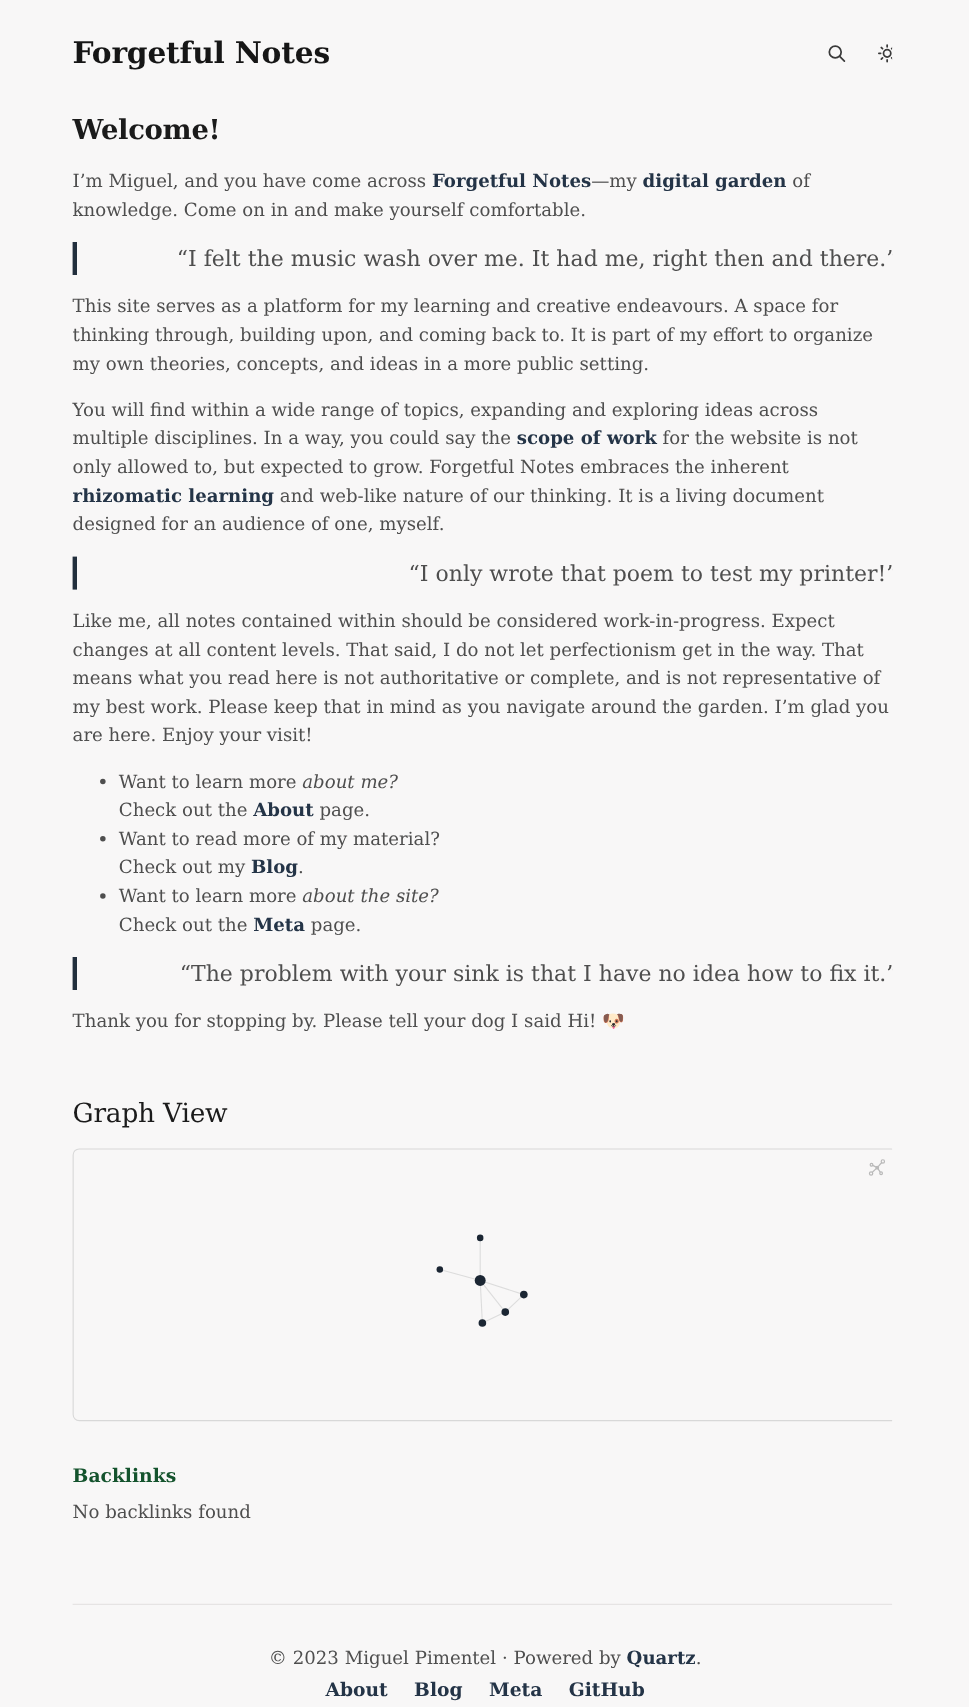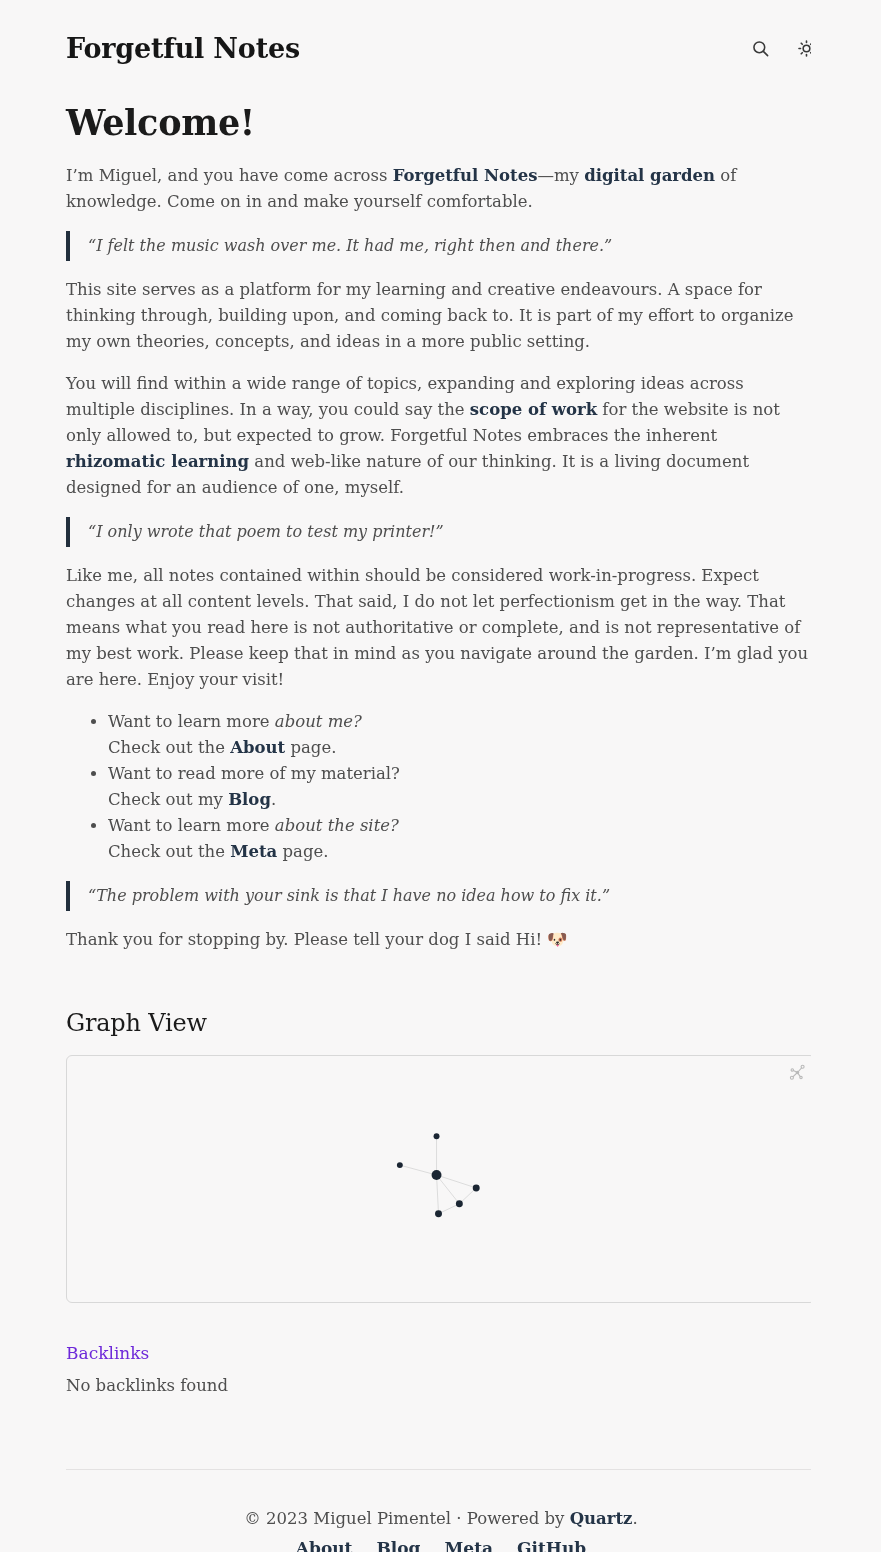--- a/index.html
+++ b/index.html
@@ -19,39 +19,39 @@
   .screen{width:811px;height:1552px;background:var(--bg);overflow:hidden;}
   .content{width:750px;margin-left:66px;padding-top:33px;color:var(--text);}
 
   
   .site-header{display:flex;align-items:center;justify-content:space-between;margin-bottom:40px;}
   .site-title{font-size:27px;font-weight:bold;color:#161616;letter-spacing:-0.2px;cursor:pointer;}
   .header-icons{display:flex;align-items:center;gap:27px;color:var(--icon);}
   .hicon{width:19px;height:19px;display:block;cursor:pointer;}
 
   
-  h1.page-title{font-size:35px;line-height:1.1;color:var(--dark);margin:0 0 20px;font-weight:bold;letter-spacing:-0.3px;}
+  h1.page-title{font-size:25px;line-height:1.1;color:var(--dark);margin:0 0 20px;font-weight:bold;letter-spacing:-0.3px;}
   p{font-size:16.5px;line-height:26px;margin:0 0 16px;}
   strong.plain{color:var(--accent);font-weight:bold;}
   a.ilink{color:var(--accent);font-weight:bold;text-decoration:none;cursor:pointer;}
-  blockquote{border-left:4px solid #222f3d;padding:2px 0 2px 18px;margin:0 0 16px;font-style:italic;font-size:16px;line-height:26px;color:var(--text);}
+  blockquote{border-left:4px solid #222f3d;padding:2px 0 2px 18px;margin:0 0 16px;font-size:20px;line-height:26px;color:var(--text);text-align:right;}
   ul.link-list{margin:0 0 16px;padding-left:42px;}
   ul.link-list li{font-size:16.5px;line-height:26px;margin:0;}
   em{font-style:italic;}
 
   
   .graph-section{margin-top:56px;}
   h2.graph-title{font-size:24px;color:var(--dark);font-weight:normal;margin:0 0 18px;letter-spacing:-0.2px;}
   .graph-box{position:relative;width:750px;height:248px;border:1px solid var(--border);border-radius:6px;background:var(--bg);}
   .graph-canvas{position:absolute;left:0;top:0;width:100%;height:100%;}
   .graph-expand{position:absolute;top:8px;right:9px;width:17px;height:17px;color:var(--muted-icon);cursor:pointer;}
 
   
   .backlinks{margin-top:40px;}
-  h3.backlinks-title{font-size:17px;font-weight:normal;color:#6d28d9;margin:0 0 10px;}
+  h3.backlinks-title{font-size:17px;font-weight:bold;color:#14532d;margin:0 0 10px;}
   .backlinks p{margin:0;}
 
   
   hr.footer-divider{border:none;border-top:1px solid var(--hr);margin:70px 0 0;}
   footer{padding-top:36px;text-align:center;font-size:16.5px;line-height:24px;color:var(--text);}
   .footer-links{display:flex;justify-content:center;gap:24px;margin-top:4px;}
   .footer-links a{color:var(--accent);font-weight:bold;text-decoration:none;cursor:pointer;font-size:17px;}
   footer .engine{color:var(--accent);font-weight:bold;text-decoration:none;cursor:pointer;text-align:center;}
 </style>
 </head>

